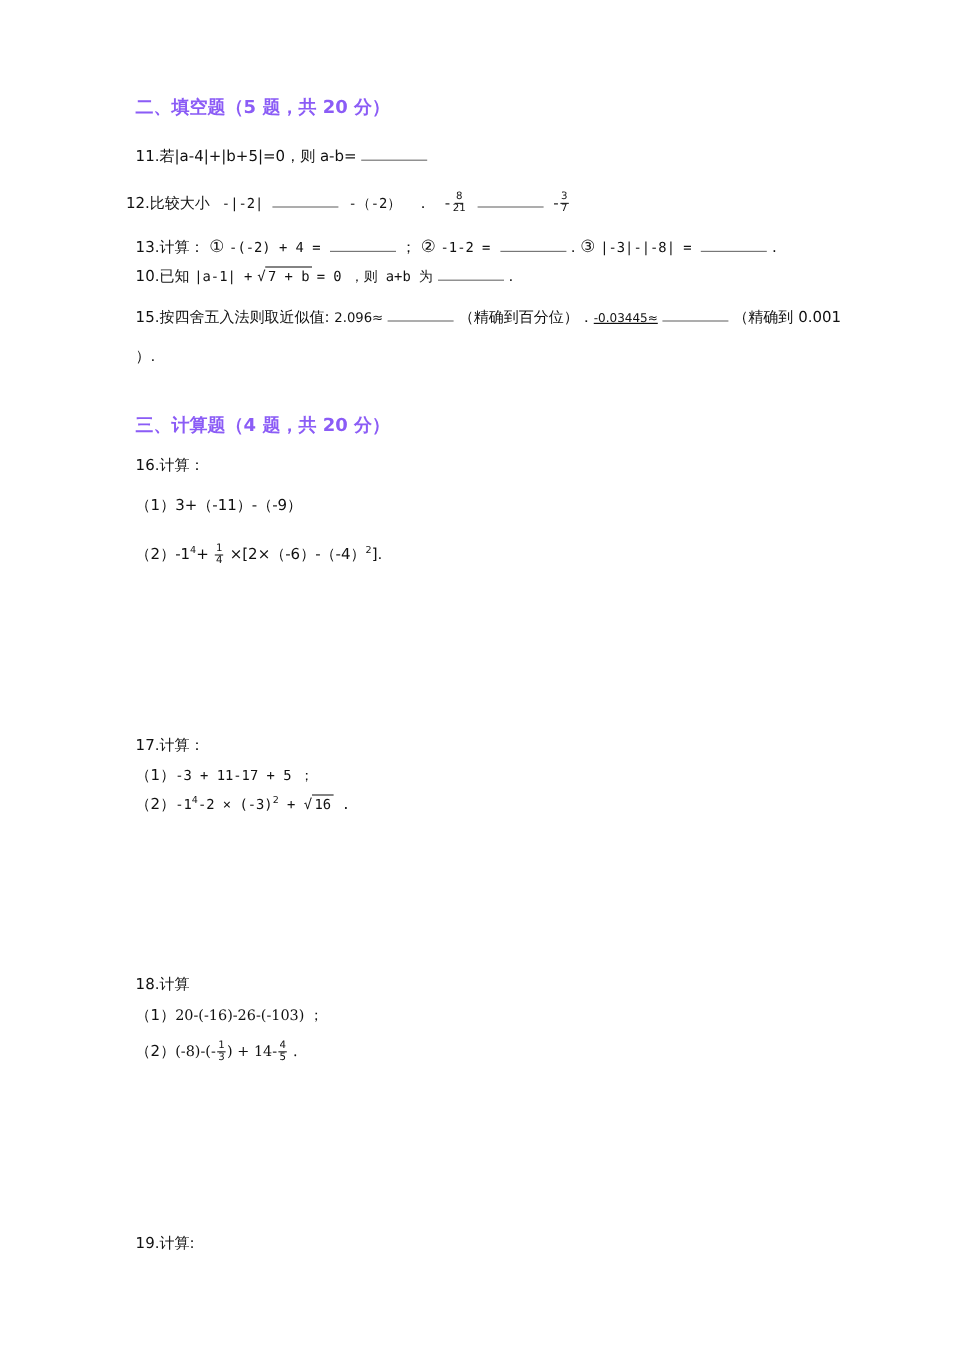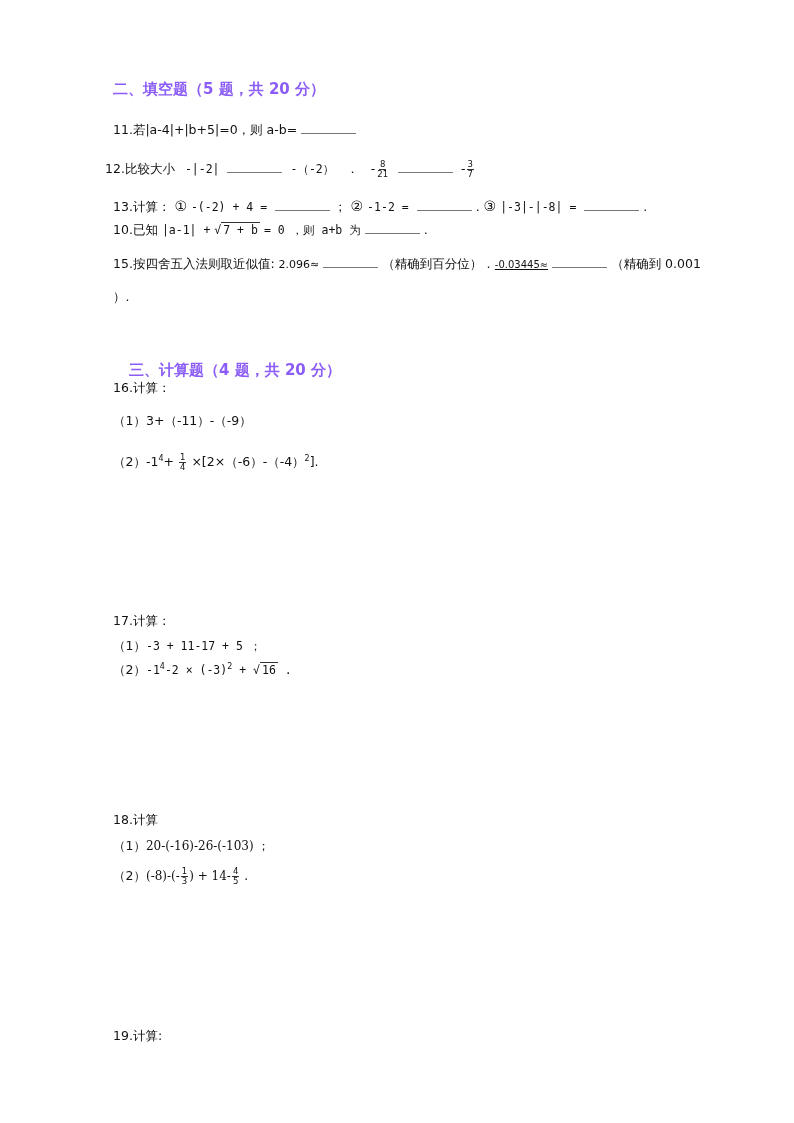--- a/index.html
+++ b/index.html
@@ -63,21 +63,21 @@
   <span class="mono">|a-1| +</span>
   <span class="sqrt mono">√<span class="rad">7 + b</span></span>
   <span class="mono">= 0 ，则 a+b 为</span><span class="blank" style="width:55px;"></span><span>.</span>
 </div>
 
 <div class="abs q" style="left:113px;top:256px;">
   <span>15.</span><span>按四舍五入法则取近似值: </span><span style="font-size:11px;">2.096≈</span><span class="blank" style="width:55px;"></span><span>（精确到百分位）．</span><span style="font-size:10px;text-decoration:underline;">-0.03445≈</span><span class="blank" style="width:55px;"></span><span>（精确到 0.001</span>
 </div>
 <div class="abs q" style="left:113px;top:289px;">）.</div>
 
-<div class="abs h" style="left:129px;top:345px;margin-top:16px;">三、计算题（4 题，共 20 分）</div>
+<div class="abs h" style="left:113px;top:345px;">三、计算题（4 题，共 20 分）</div>
 
 <div class="abs q" style="left:113px;top:380px;"><span>16.</span><span>计算：</span></div>
 <div class="abs q" style="left:113px;top:413px;">（1）3+（-11）-（-9）</div>
 <div class="abs q" style="left:113px;top:453px;">
   <span>（2）-1</span><span class="sup">4</span><span>+</span>
   <span class="frac">
       <span class="num">1</span>
       <span class="den">4</span>
     </span>
   <span>×[2×（-6）-（-4）</span><span class="sup">2</span><span>].</span>

